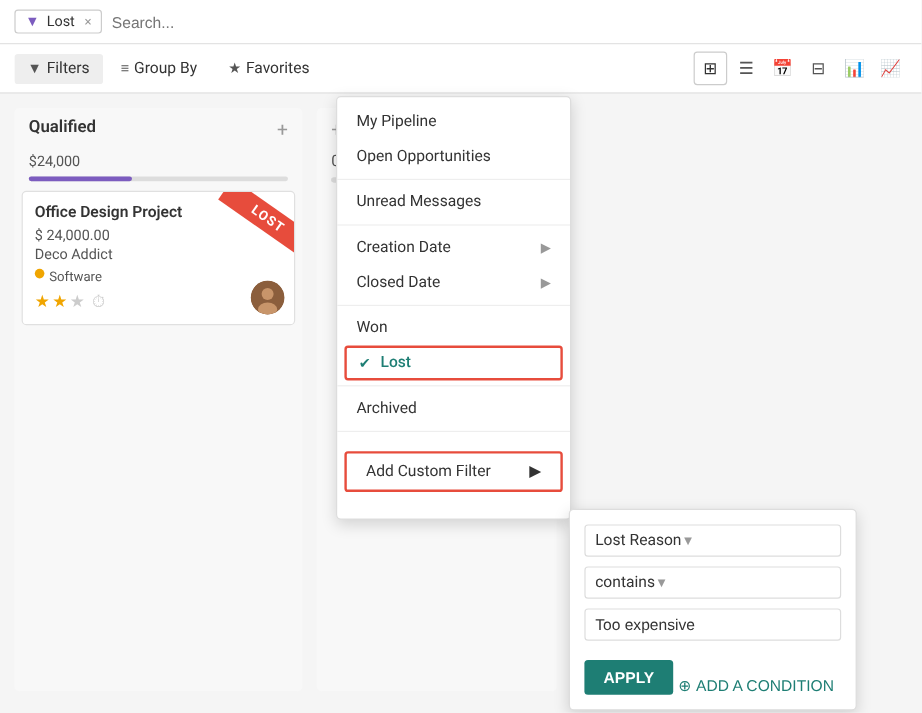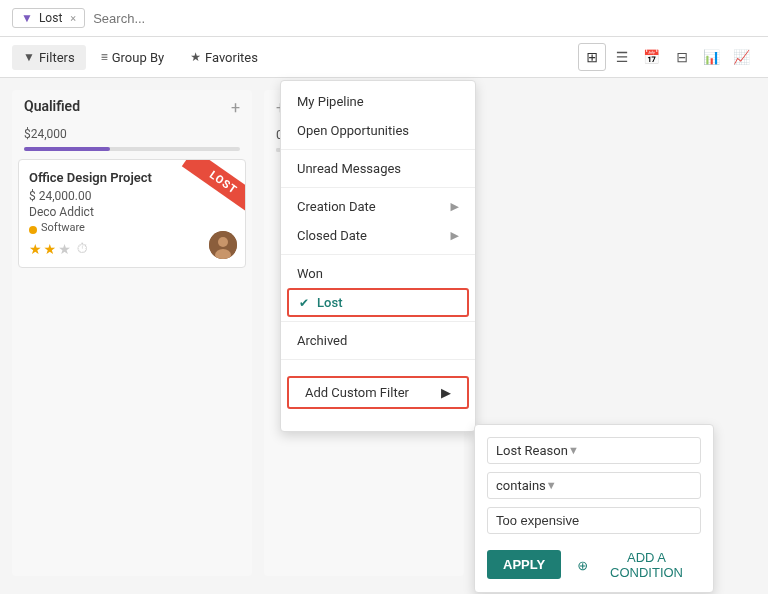--- a/index.html
+++ b/index.html
@@ -32,21 +32,21 @@
     .column-add { color: #999; cursor: pointer; font-size: 16px; }
     .column-amount { padding: 2px 12px 6px; font-size: 12px; color: #555; }
     .progress-bar { height: 4px; background: #ddd; margin: 0 12px 8px; border-radius: 2px; }
     .progress-fill { height: 100%; background: #7c5cbf; border-radius: 2px; width: 40%; }
 
     
     .card { background: #fff; border-radius: 4px; margin: 6px; padding: 10px; border: 1px solid #e0e0e0; position: relative; overflow: hidden; }
     .card-title { font-size: 13px; font-weight: 600; color: #333; margin-bottom: 4px; }
     .card-amount { font-size: 12px; color: #555; margin-bottom: 2px; }
     .card-partner { font-size: 12px; color: #555; margin-bottom: 2px; }
-    .card-tag { display: inline-flex; align-items: flex-end; gap: 4px; font-size: 11px; color: #555; margin-bottom: 6px; }
+    .card-tag { display: inline-flex; align-items: flex-start; gap: 4px; font-size: 11px; color: #555; margin-bottom: 6px; }
     .tag-dot { width: 8px; height: 8px; border-radius: 50%; background: #f0a500; }
     .card-stars { display: flex; align-items: center; gap: 2px; }
     .star { color: #f0a500; font-size: 14px; }
     .star.empty { color: #ccc; }
     .card-avatar { position: absolute; bottom: 8px; right: 8px; width: 28px; height: 28px; border-radius: 50%; background: #8B5E3C; display: flex; align-items: center; justify-content: center; overflow: hidden; }
 
     
     .lost-ribbon { position: absolute; top: 12px; right: -22px; background: #e74c3c; color: #fff; font-size: 11px; font-weight: bold; padding: 4px 28px; transform: rotate(35deg); letter-spacing: 1px; }
 
     
@@ -63,21 +63,21 @@
     .dropdown-divider { height: 1px; background: #eee; margin: 4px 0; }
     .dropdown-item .arrow { color: #999; font-size: 11px; }
     .add-filter-item { padding: 7px 16px; cursor: pointer; font-size: 13px; color: #333; display: flex; align-items: center; justify-content: space-between; border: 2px solid #e74c3c; margin: 16px 6px; border-radius: 3px; }
 
     
     .custom-filter-panel { position: absolute; top: 424px; left: 474px; background: #fff; border: 1px solid #ddd; border-radius: 4px; box-shadow: 0 4px 12px rgba(0,0,0,0.15); padding: 12px; width: 240px; z-index: 101; }
     .cf-row { margin-bottom: 8px; }
     .cf-select { width: 100%; border: 1px solid #ddd; border-radius: 3px; padding: 5px 8px; font-size: 13px; color: #333; display: flex; align-items: center; justify-content: flex-start; cursor: pointer; background: #fff; }
     .cf-select .cf-arrow { color: #999; font-size: 11px; }
     .cf-input { width: 100%; border: 1px solid #ddd; border-radius: 3px; padding: 5px 8px; font-size: 13px; color: #333; outline: none; }
-    .cf-buttons { display: flex; align-items: flex-start; gap: 16px; margin-top: 16px; }
+    .cf-buttons { display: flex; align-items: flex-end; gap: 4px; margin-top: 16px; }
     .btn-apply { background: #1e7e74; color: #fff; border: none; border-radius: 3px; padding: 7px 16px; font-size: 13px; font-weight: 600; cursor: pointer; }
     .btn-add-condition { background: transparent; border: none; color: #1e7e74; font-size: 13px; cursor: pointer; display: flex; align-items: center; gap: 4px; font-weight: 500; }
   </style>
 </head>
 <body>
 
 <div class="topbar">
   <div class="filter-tag">
     <span class="funnel">▼</span>
     <span class="tag-label">Lost</span>

